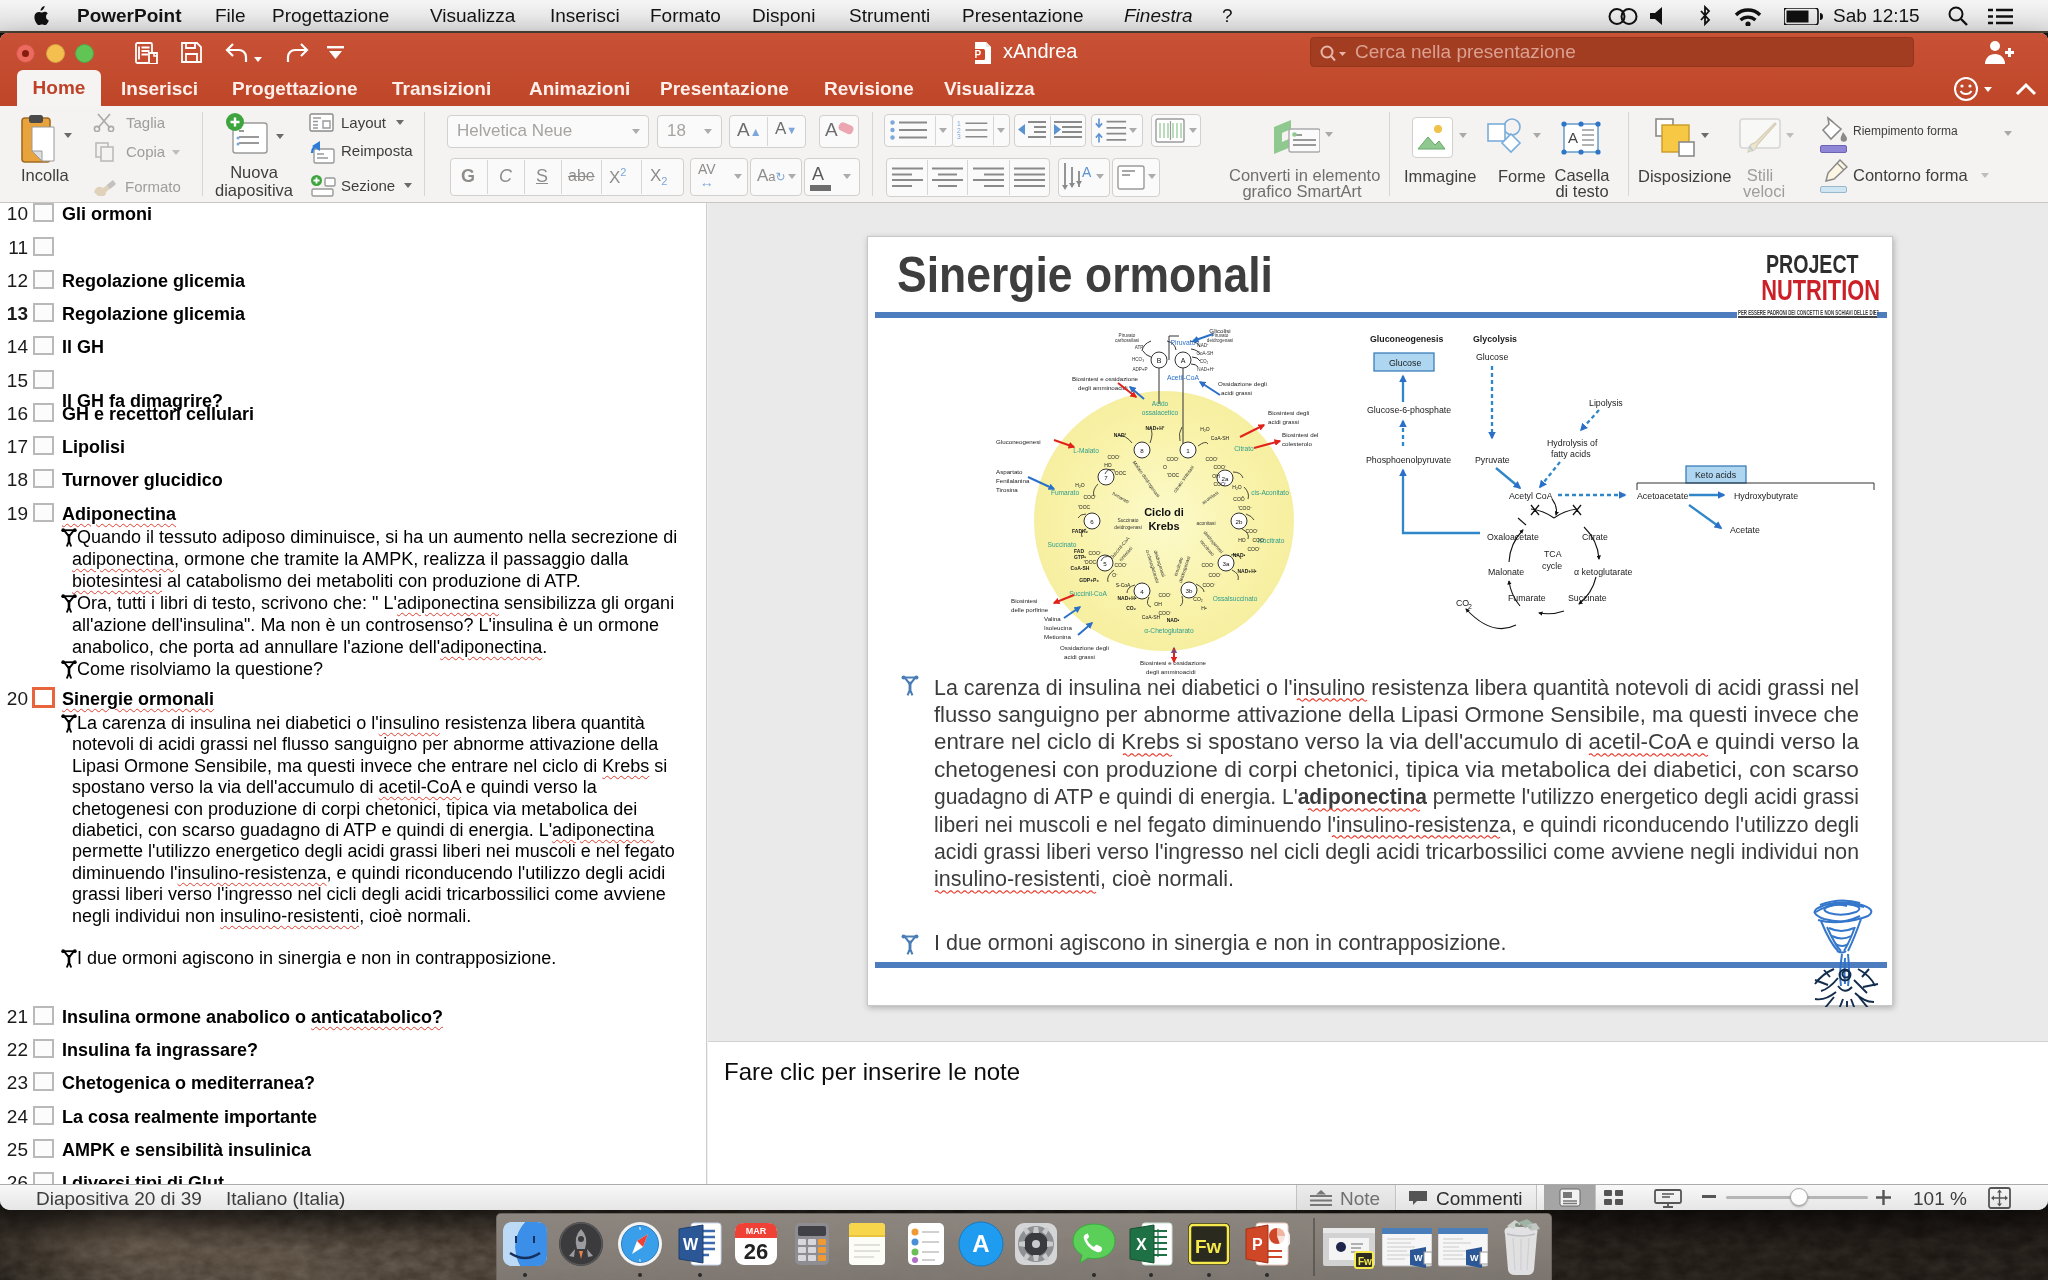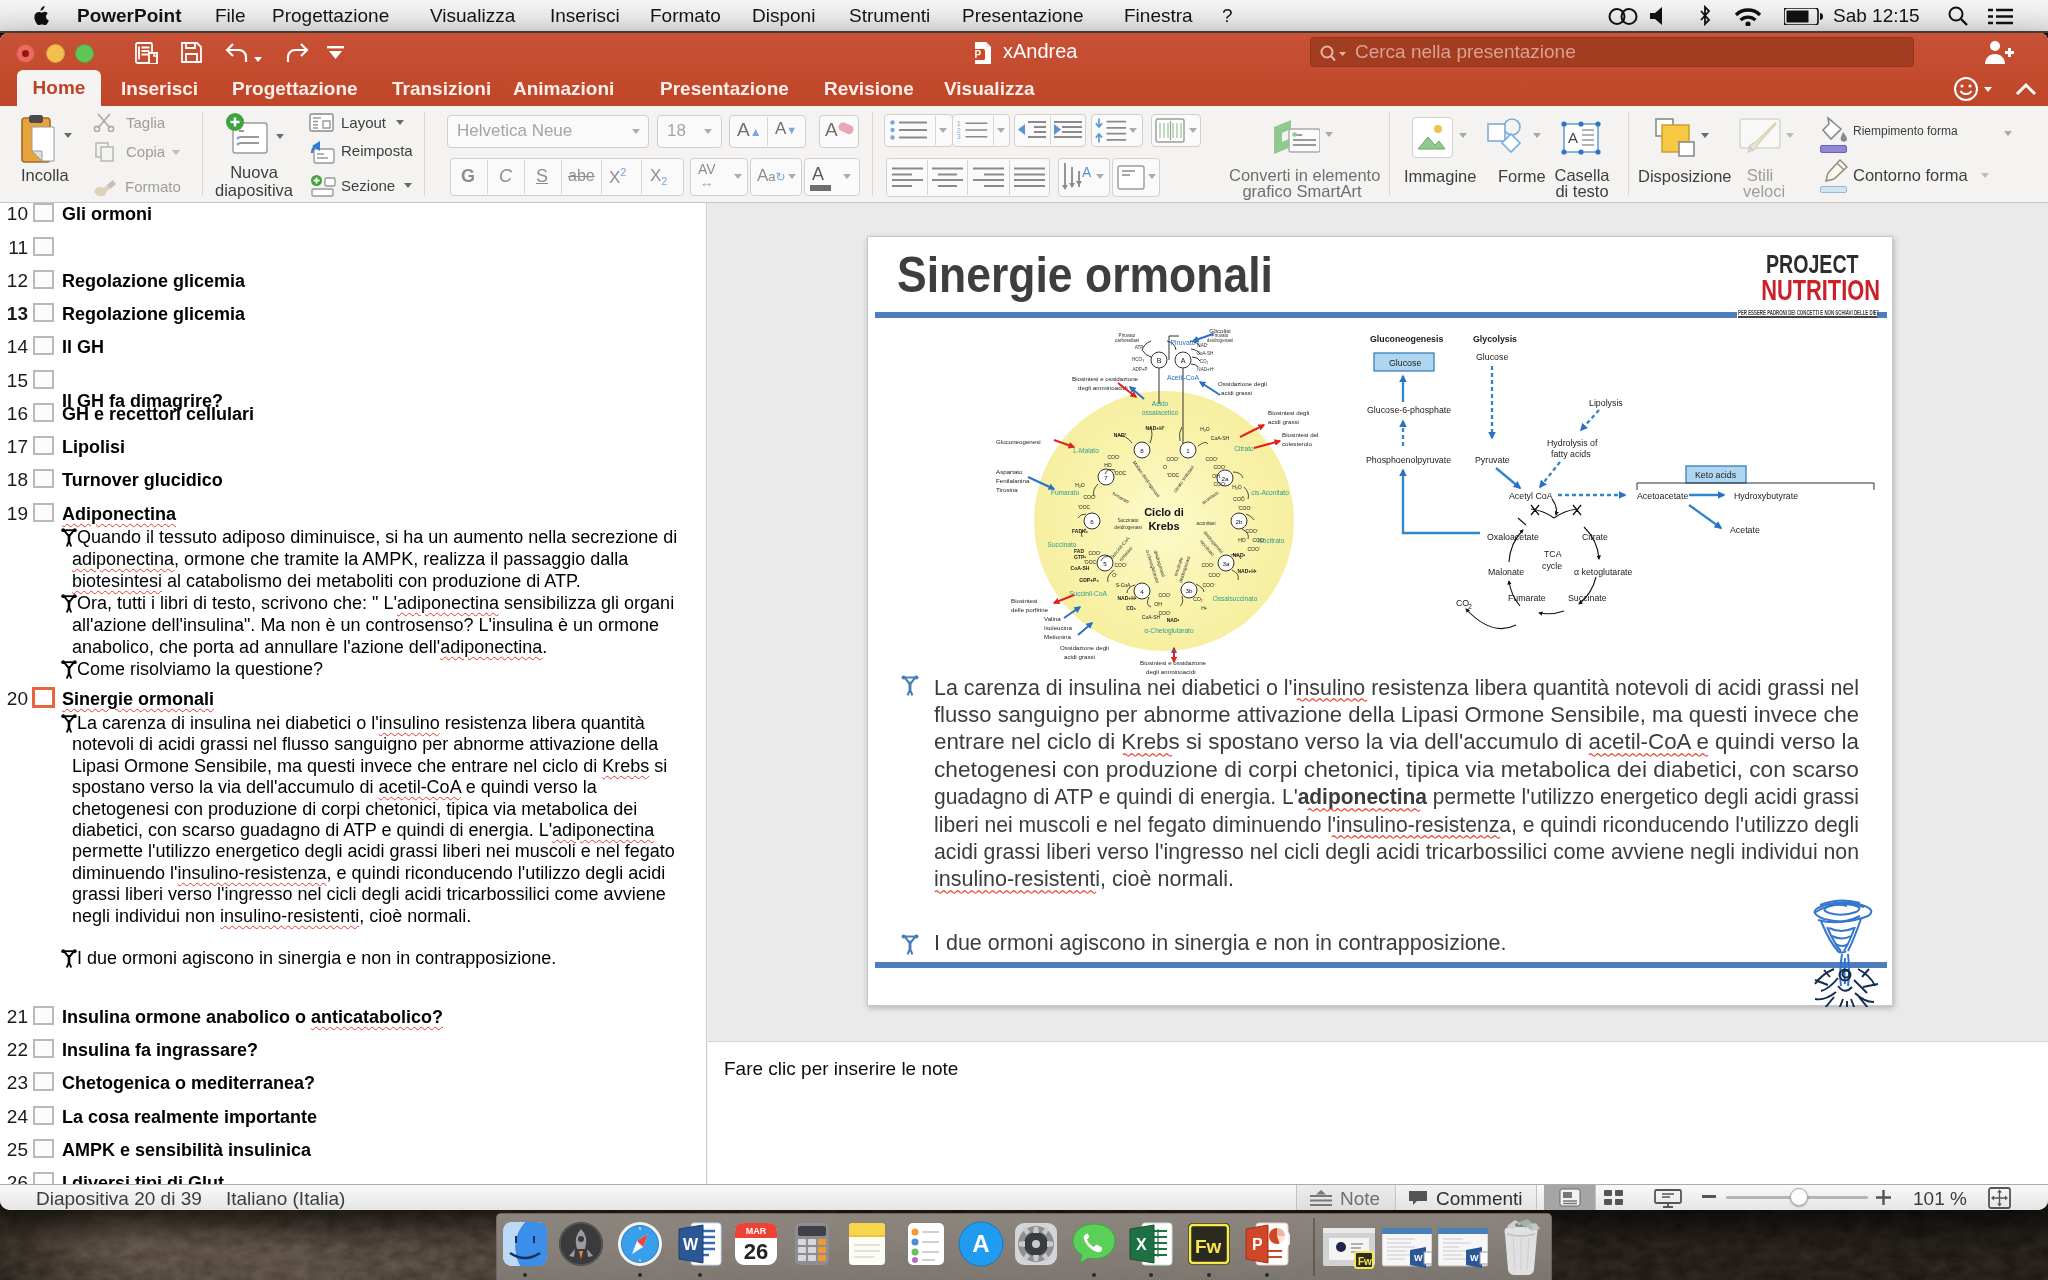--- a/index.html
+++ b/index.html
@@ -38,21 +38,21 @@
 #ribbon{left:0;top:106px;width:2048px;height:97px;background:#f4f3f1;border-bottom:1px solid #c9c6c3;}
 .rsep{position:absolute;top:6px;width:1px;height:84px;background:#d8d5d2;}
 .rlabel{position:absolute;color:#3e3e3e;font-size:15px;text-align:center;white-space:nowrap;}
 .rbtn{position:absolute;background:#fbfafa;border:1px solid #d2cfcc;border-radius:4px;}
 .caret{position:absolute;width:0;height:0;border-left:4px solid transparent;border-right:4px solid transparent;border-top:5px solid #6b6b6b;}
 .caretw{position:absolute;width:0;height:0;border-left:4px solid transparent;border-right:4px solid transparent;border-top:5px solid #fff;}
 
 #outline{left:0;top:203px;width:707px;height:981px;background:#fff;border-right:1px solid #cfcccc;}
 #workspace{left:708px;top:203px;width:1340px;height:838px;background:#eaeaea;}
 #notes{left:708px;top:1041px;width:1340px;height:143px;background:#fff;border-top:1px solid #d2d2d2;}
-#notes .ph{position:absolute;left:16px;top:16px;font-size:19px;color:#0c0c0c;}
+#notes .ph{position:absolute;left:16px;top:16px;font-size:24px;color:#0c0c0c;}
 #slide{left:867px;top:236px;width:1026px;height:770px;background:#fff;border:1px solid #c8c8c8;box-shadow:1px 2px 6px rgba(0,0,0,.25);}
 
 #statusbar{left:0;top:1184px;width:2048px;height:26px;background:linear-gradient(#f8f8f8,#e6e6e6);border-top:1px solid #ababab;border-radius:0 0 10px 10px;color:#3d3d3d;font-size:19px;}
 
 .onum{position:absolute;color:#1a1a1a;font-size:19px;width:28px;text-align:right;}
 .osq{position:absolute;left:33px;width:21px;height:19px;background:#fcfcfc;border:2px solid #b9b9b9;}
 .osq20{position:absolute;left:32px;width:23px;height:21px;background:#fff;border:3px solid #e8643c;}
 .otitle{position:absolute;left:62px;color:#000;font-size:18px;font-weight:bold;white-space:nowrap;}
 </style></head>
 <body>
@@ -73,21 +73,21 @@
     </svg>
  <div class="mi" style="left:77px;font-weight:bold;">PowerPoint</div>
  <div class="mi" style="left:215px;">File</div>
  <div class="mi" style="left:272px;">Progettazione</div>
  <div class="mi" style="left:430px;">Visualizza</div>
  <div class="mi" style="left:550px;">Inserisci</div>
  <div class="mi" style="left:650px;">Formato</div>
  <div class="mi" style="left:752px;">Disponi</div>
  <div class="mi" style="left:849px;">Strumenti</div>
  <div class="mi" style="left:962px;">Presentazione</div>
- <div class="mi" style="left:1124px;">Finestra</div>
+ <div class="mi" style="left:1124px;font-style:italic;">Finestra</div>
  <div class="mi" style="left:1222px;">?</div>
  <svg class="abs" style="left:1608px;top:7px" width="30" height="19" viewBox="0 0 30 19">
       <g fill="none" stroke="#111" stroke-width="2">
         <circle cx="9" cy="9.5" r="7.5"></circle>
         <circle cx="21" cy="9.5" r="7.5"></circle>
       </g>
     </svg>
  <svg class="abs" style="left:1650px;top:7px" width="18" height="18" viewBox="0 0 18 18">
       <path fill="#111" d="M0 6h5l7-6v18l-7-6H0z"></path>
     </svg>
@@ -181,21 +181,21 @@
     <path d="M7.5 15a6.5 6.5 0 0011 0" fill="none" stroke="#fff" stroke-width="2"></path>
   </svg>
 <div class="caretw abs" style="left:1984px;top:87px;"></div>
 <svg class="abs" style="left:2015px;top:82px" width="22" height="14" viewBox="0 0 22 14">
     <path d="M2 12L11 3l9 9" fill="none" stroke="#fff" stroke-width="3"></path>
   </svg>
 <div id="tab-home" class="tab abs">Home</div>
 <div class="tab abs" style="left:121px;width:75px;">Inserisci</div>
 <div class="tab abs" style="left:232px;width:124px;">Progettazione</div>
 <div class="tab abs" style="left:392px;width:97px;">Transizioni</div>
-<div class="tab abs" style="left:513px;width:93px;">Animazioni</div>
+<div class="tab abs" style="left:529px;width:93px;">Animazioni</div>
 <div class="tab abs" style="left:660px;width:126px;">Presentazione</div>
 <div class="tab abs" style="left:824px;width:83px;">Revisione</div>
 <div class="tab abs" style="left:944px;width:87px;">Visualizza</div>
 <div id="ribbon" class="abs">
  <svg class="abs" style="left:21px;top:9px" width="38" height="49" viewBox="0 0 38 49">
       <rect x="1" y="3" width="28" height="44" rx="3" fill="#e8a33d" stroke="#a06c24" stroke-width="1.6"></rect>
       <rect x="8" y="0" width="14" height="8" rx="2.5" fill="#4a4a4a"></rect>
       <path d="M11 12h22v34H21l-10-10z" fill="#fff" stroke="#9a9a9a"></path>
       <path d="M11 36h10v10z" fill="#e0e0e0" stroke="#9a9a9a"></path>
     </svg>

